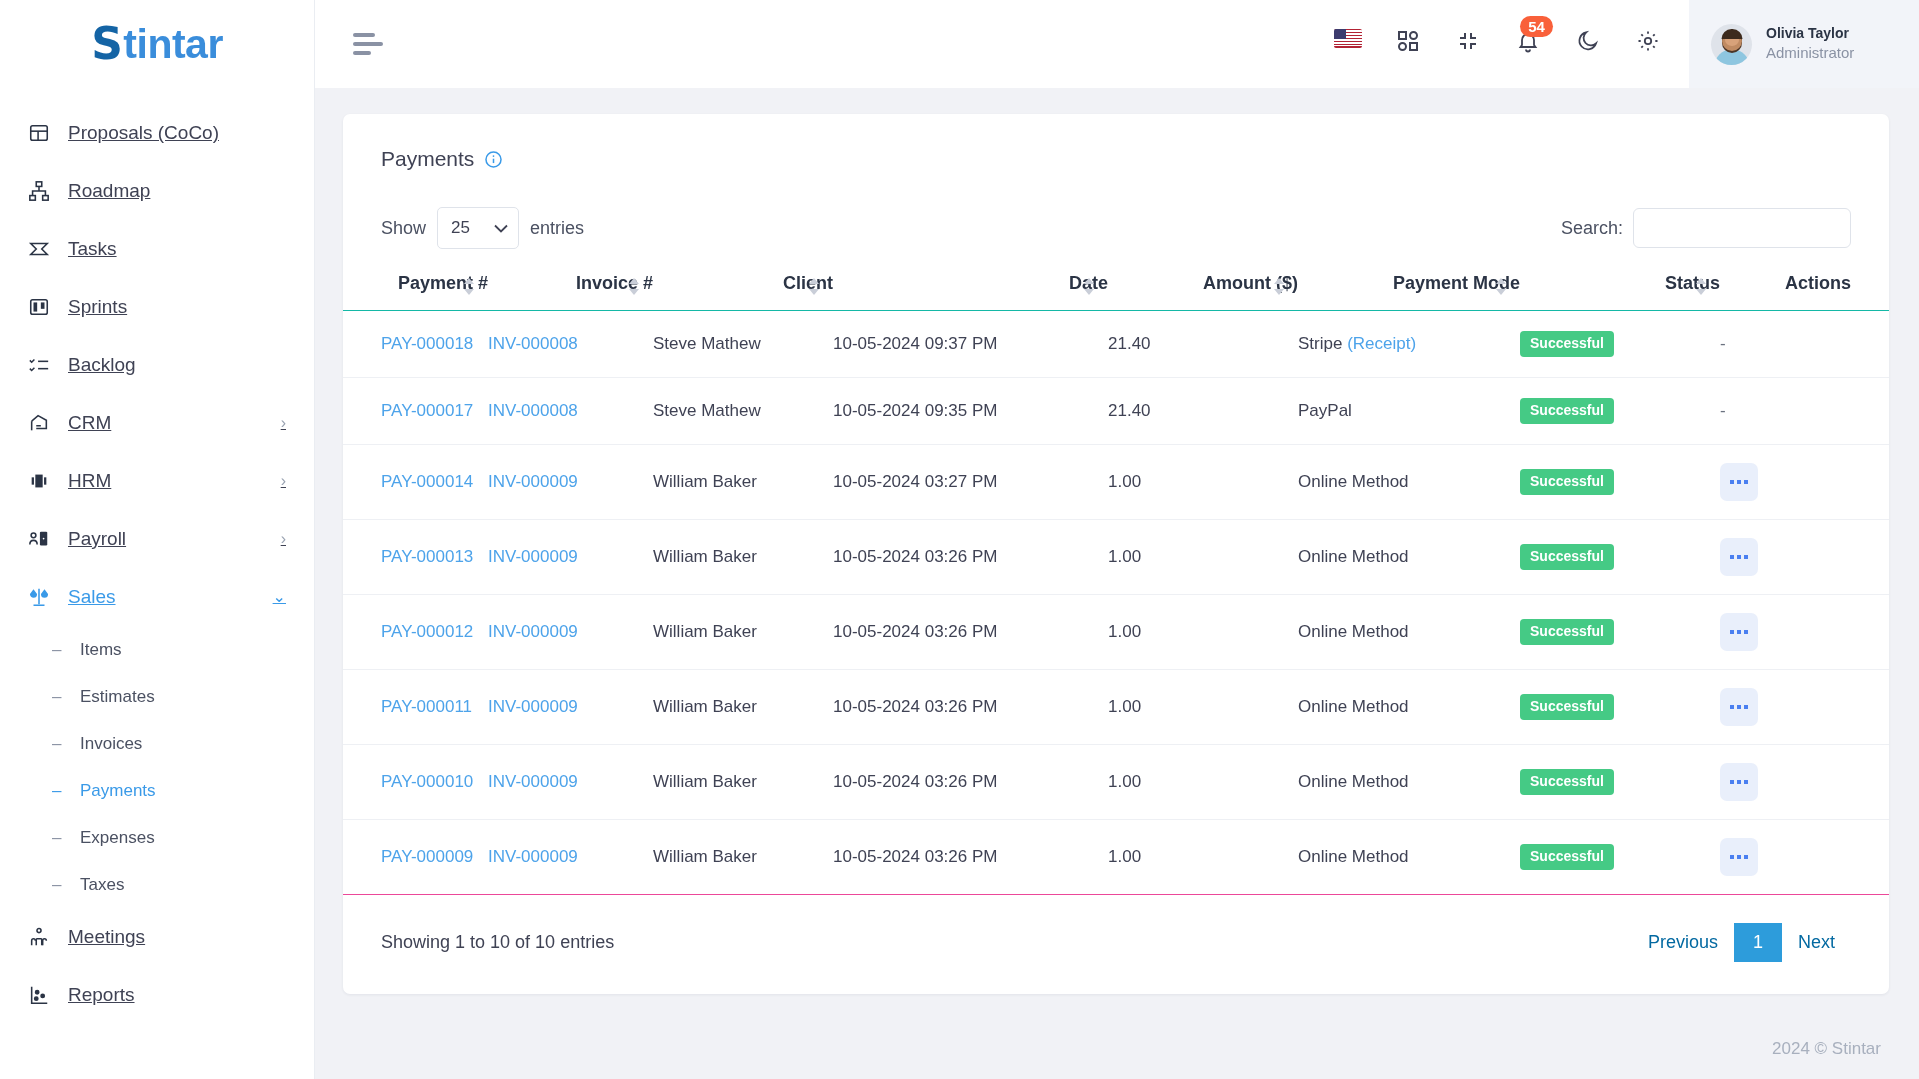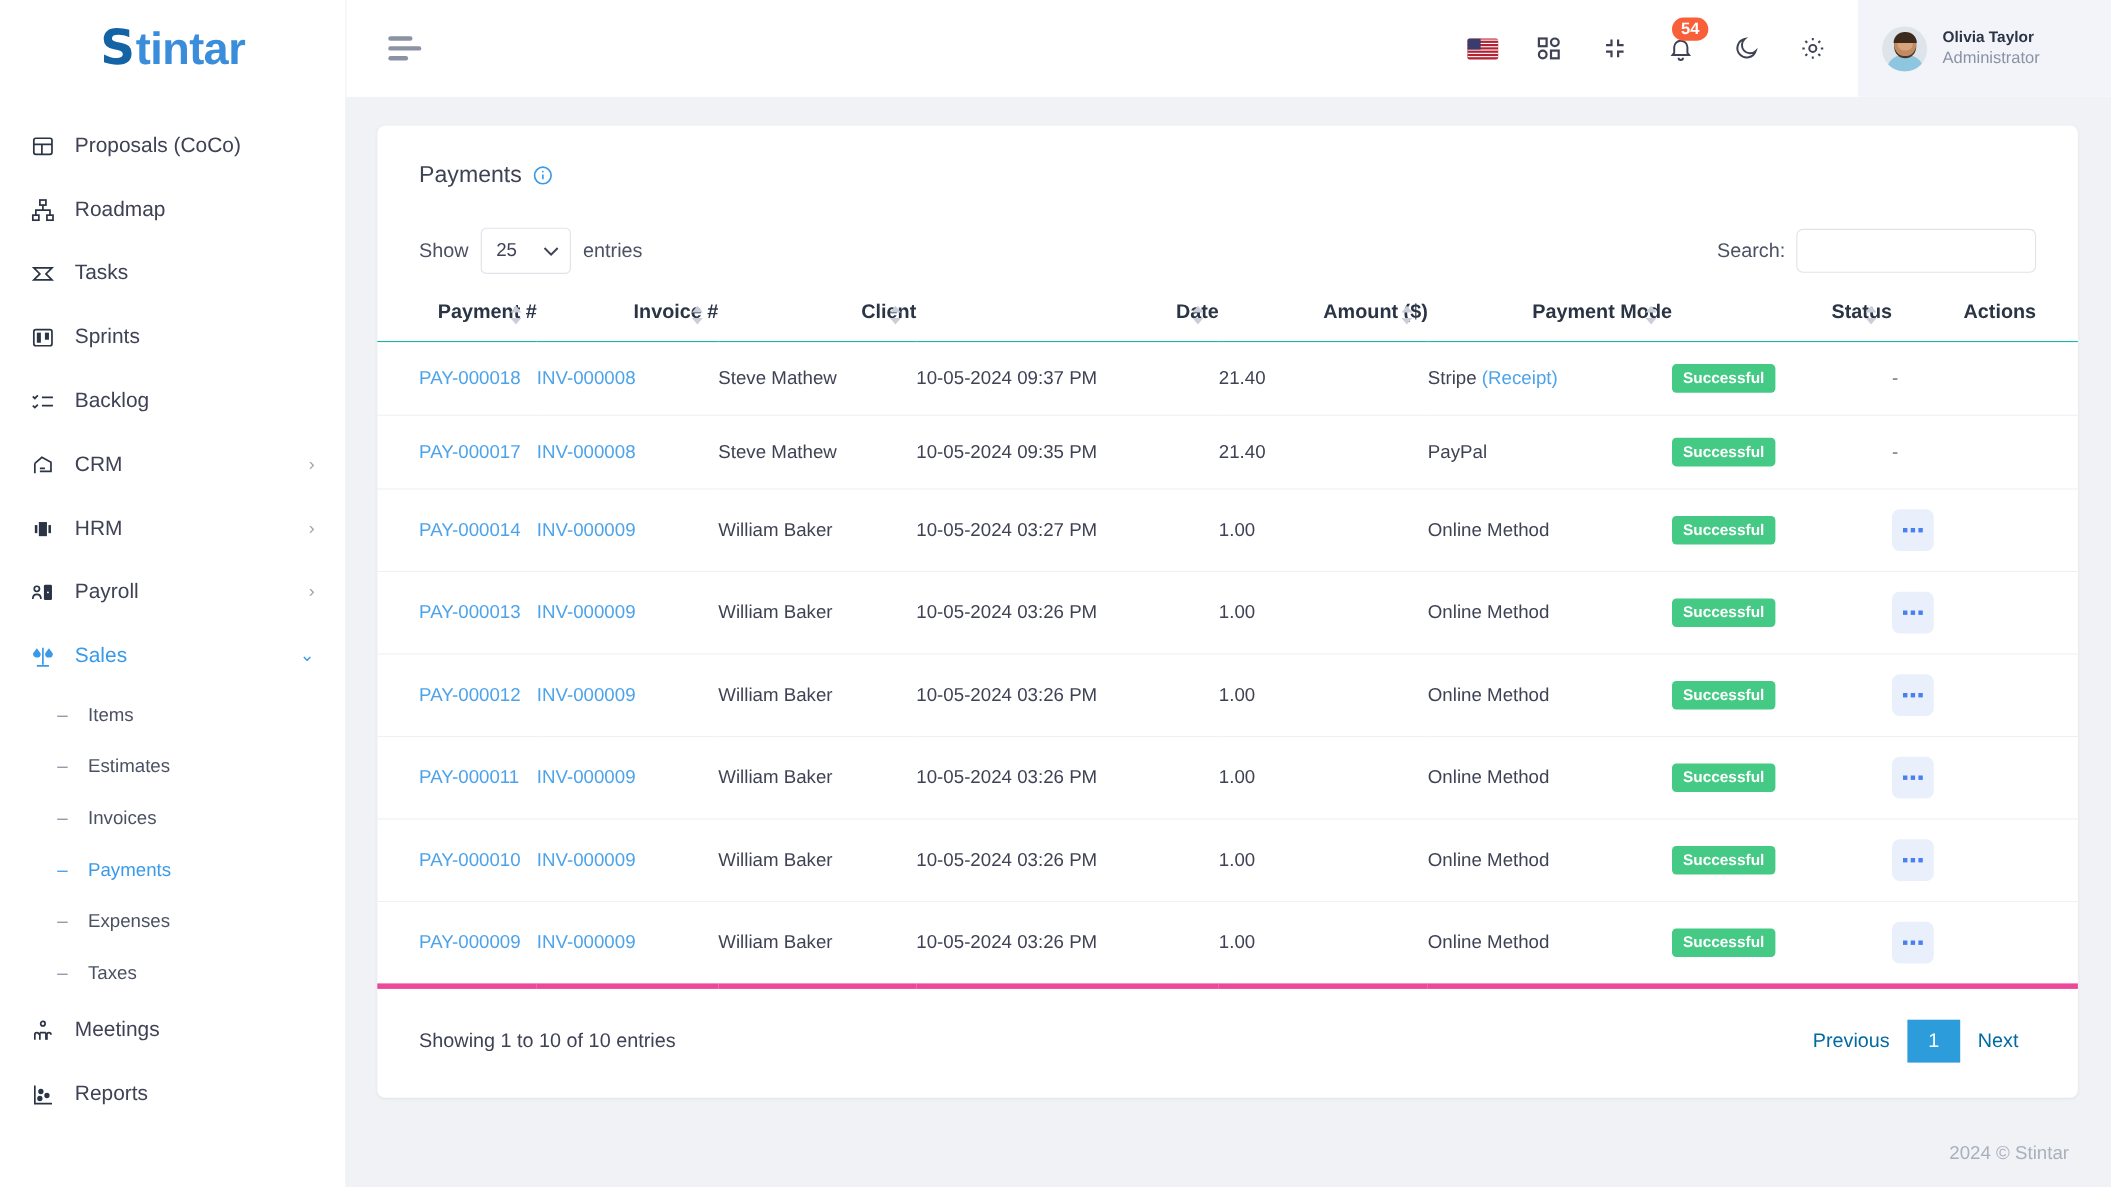--- a/index.html
+++ b/index.html
@@ -26,21 +26,21 @@
   }
   .brand-s {
     color: #1464a5; font-size: 44px; font-weight: 900;
     font-family: "DejaVu Sans", sans-serif; line-height: 1;
     margin-right: 1px;
   }
   .nav { padding-top: 16px; overflow: hidden; }
   .nav-item {
     display: flex; align-items: center; height: 58px;
     padding: 0 28px 0 26px; color: #3f4254; font-size: 19px;
-    cursor: pointer; position: relative;
+    cursor: pointer; position: relative; text-decoration: underline;
   }
   .nav-item .ic {
     width: 26px; height: 26px; margin-right: 16px;
     display: flex; align-items: center; justify-content: center; flex: 0 0 26px;
   }
   .nav-item.active { color: #3a9ae8; }
   .nav-item .chev { margin-left: auto; color: #9aa3b2; font-size: 16px; line-height: 1; }
   .nav-item.active .chev { color: #3a9ae8; }
   .sub-item {
     display: flex; align-items: center; height: 47px;
@@ -57,21 +57,21 @@
   .topbar {
     height: 88px; background: #ffffff; display: flex; align-items: center;
     padding-left: 38px; flex: 0 0 88px;
   }
   .hamburger { display: flex; flex-direction: column; gap: 5px; cursor: pointer; }
   .hamburger span { display:block; height: 4px; background: #8a92a4; border-radius: 2px; }
   .hamburger span:nth-child(1) { width: 22px; }
   .hamburger span:nth-child(2) { width: 30px; }
   .hamburger span:nth-child(3) { width: 18px; }
   .top-actions { margin-left: auto; display: flex; align-items: center; gap: 30px; padding-right: 26px; }
-  .top-icon { width: 30px; height: 30px; display: flex; align-items: center; justify-content: center; cursor: pointer; position: relative; }
+  .top-icon { width: 30px; height: 30px; display: flex; justify-content: center; cursor: pointer; position: relative; }
   .flag { width: 28px; height: 19px; border-radius: 2px; overflow: hidden; position: relative; background: #b22234; }
   .flag .stripe { position: absolute; left: 0; width: 100%; height: 1.46px; background: #ffffff; }
   .flag .canton { position: absolute; left: 0; top: 0; width: 12px; height: 10.2px; background: #3c3b6e; }
   .badge {
     position: absolute; top: -13px; left: 7px; background: #f9603a; color: #fff;
     font-size: 15px; font-weight: bold; border-radius: 12px; padding: 1px 8px;
     min-width: 33px; text-align: center; line-height: 19px;
   }
   .user-box {
     display: flex; align-items: center; gap: 14px; background: #f2f4f9;
@@ -129,21 +129,21 @@
     position: absolute; right: 14px; bottom: 15px; width: 10px; height: 17px;
     display: flex; flex-direction: column; justify-content: space-between; cursor: pointer;
   }
   .sort i { display:block; width: 0; height: 0; border-left: 5px solid transparent; border-right: 5px solid transparent; }
   .sort .up { border-bottom: 6px solid #c9ced8; }
   .sort .dn { border-top: 6px solid #c9ced8; }
   tbody td {
     font-size: 17px; color: #3f4254; padding: 18px 0; border-bottom: 1px solid #eef0f4;
     vertical-align: middle; height: 67px;
   }
-  tbody tr:last-child td { border-bottom: 5px solid #ec4899; }
+  tbody tr:last-child td { border-bottom: 1px solid #ec4899; }
   tbody td:first-child { padding-left: 38px; }
   tbody td:last-child { padding-right: 38px; }
   .link { color: #4da3ea; cursor: pointer; }
   .badge-success {
     display: inline-block; background: #45ca85; color: #fff; font-size: 14px;
     font-weight: bold; padding: 4px 10px; border-radius: 4px; line-height: 1.25;
   }
   .act-btn {
     width: 38px; height: 38px; background: #e9effb; border-radius: 7px;
     display: inline-flex; align-items: center; justify-content: center;

